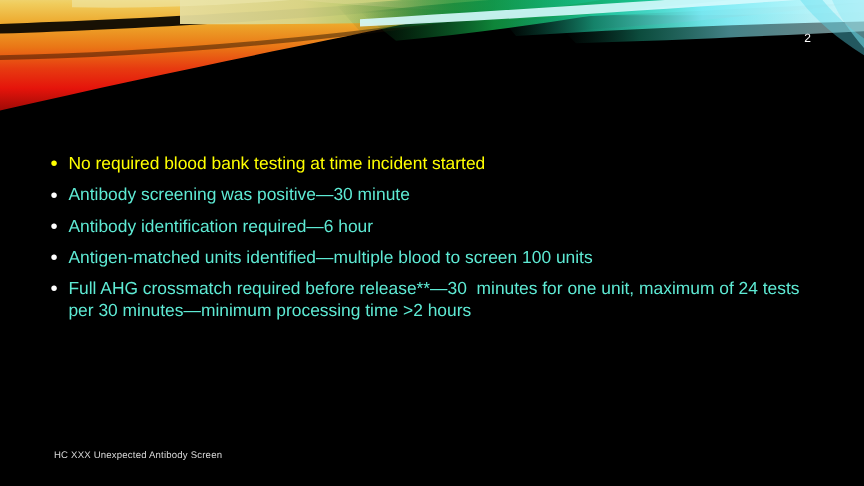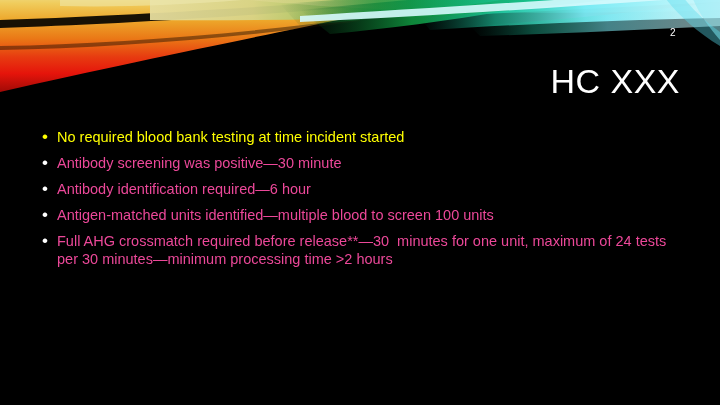--- a/index.html
+++ b/index.html
@@ -72,21 +72,21 @@
     width: 15px;
     font-size: 17px;
     line-height: 18px;
     color: #ffffff;
     text-align: left;
   }
   .bullet-text {
     flex: 1 1 auto;
     font-size: 14.5px;
     line-height: 18px;
-    color: #ec4899;
+    color: #5eead4;
     white-space: pre-wrap;
   }
   .bullet-row.highlight .bullet-mark,
   .bullet-row.highlight .bullet-text {
     color: #ffff00;
   }
 
   
   #footer {
     position: absolute;
@@ -171,21 +171,20 @@
     <path d="M300,16 C430,8 580,-2 720,-10 L720,-4 C580,6 430,16 300,22 Z" fill="#d6fafd" opacity="0.9"></path>
 
     <path d="M690,-10 L720,-10 L720,40 C706,24 694,6 690,-10 Z" fill="#8fe9f4" opacity="0.55"></path>
     <path d="M660,-10 L678,-10 C690,8 706,22 720,32 L720,46 C694,30 672,10 660,-10 Z" fill="#58dbee" opacity="0.40"></path>
 
     <path d="M60,-10 L340,-10 C240,2 150,8 60,6 Z" fill="#efe9b0" opacity="0.55"></path>
   </svg>
 
   <div id="page-number">2</div>
 
-  <div id="title">HC XXX</div>
 
   <div id="body">
 
     <div class="bullet-row highlight">
       <span class="bullet-mark">•</span>
       <span class="bullet-text">No required blood bank testing at time incident started</span>
     </div>
 
     <div class="bullet-row">
       <span class="bullet-mark">•</span>
@@ -202,14 +201,15 @@
       <span class="bullet-text">Antigen-matched units identified—multiple blood to screen 100 units</span>
     </div>
 
     <div class="bullet-row">
       <span class="bullet-mark">•</span>
       <span class="bullet-text">Full AHG crossmatch required before release**—30  minutes for one unit, maximum of 24 tests per 30 minutes—minimum processing time &gt;2 hours</span>
     </div>
 
   </div>
 
+  <div id="footer">HC XXX Unexpected Antibody Screen</div>
 
 </div>
 
 </body></html>

